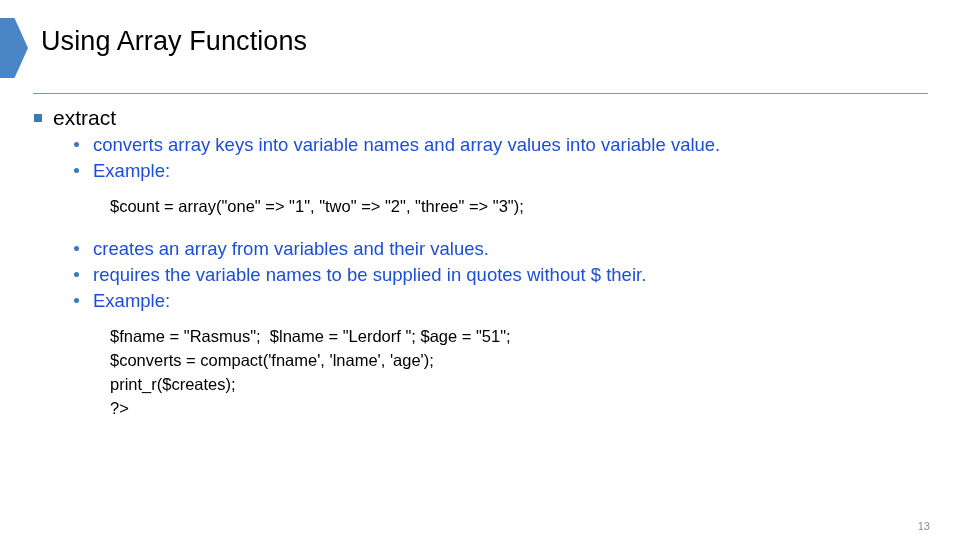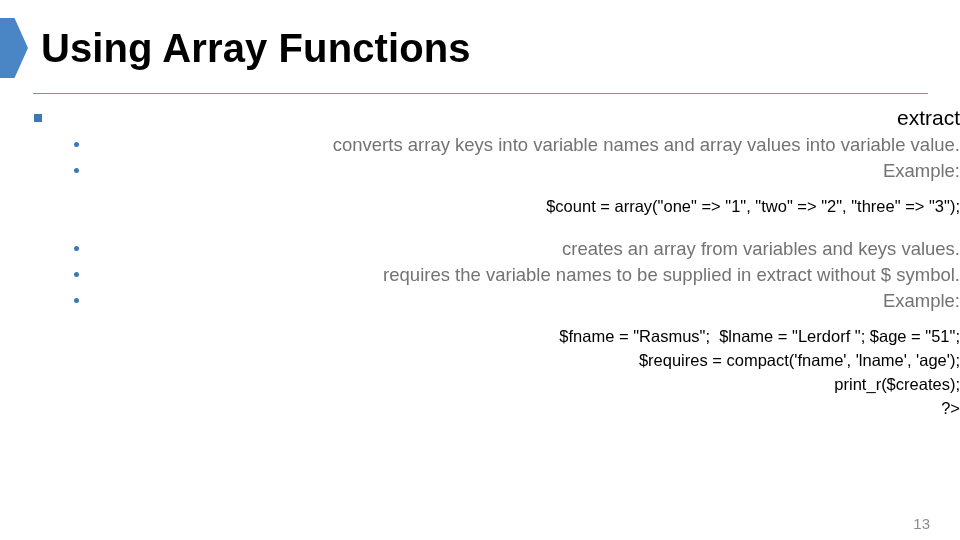--- a/index.html
+++ b/index.html
@@ -25,42 +25,41 @@
     top: 18px;
     width: 30px;
     height: 60px;
     background: #4a86c5;
     clip-path: polygon(0% 0%, 55% 0%, 100% 50%, 55% 100%, 0% 100%);
   }
   .slide-title {
     position: absolute;
     left: 41px;
     top: 26px;
-    font-size: 40px;
-    font-weight: 700;
+    font-size: 27px;
+    font-weight: 400;
     color: #000000;
     letter-spacing: 0.1px;
     white-space: nowrap;
   }
   .title-rule {
     position: absolute;
     left: 33px;
     top: 93px;
     width: 895px;
     height: 1px;
     background: #7a97a8;
   }
 
   
   .body {
     position: absolute;
     left: 0;
     top: 104px;
     width: 960px;
-    text-align: right;
   }
 
   .lvl1 {
     position: relative;
     padding-left: 53px;
     font-size: 21px;
     color: #000000;
     line-height: 27px;
     margin-bottom: 1px;
   }
@@ -70,21 +69,21 @@
     top: 10px;
     width: 8px;
     height: 8px;
     background: #3b78b5;
   }
 
   .lvl2 {
     position: relative;
     padding-left: 93px;
     font-size: 18.5px;
-    color: #737373;
+    color: #1d4ed8;
     line-height: 26px;
   }
   .lvl2 .dot {
     position: absolute;
     left: 74px;
     top: 10px;
     width: 5px;
     height: 5px;
     border-radius: 50%;
     background: #3b78b5;
@@ -99,21 +98,21 @@
   }
 
   .gap-sm { height: 10px; }
   .gap-md { height: 18px; }
 
   
   .page-num {
     position: absolute;
     right: 30px;
     bottom: 8px;
-    font-size: 15px;
+    font-size: 11px;
     color: #8c8c8c;
   }
 </style>
 </head>
 <body>
 
 <div class="slide">
 
   <div class="title-arrow"></div>
 
@@ -143,37 +142,37 @@
 
       <div class="lvl3">$count = array("one" =&gt; "1", "two" =&gt; "2", "three" =&gt; "3");</div>
     </div>
 
     <div class="gap-md"></div>
 
     <div>
 
       <div class="lvl2">
         <span class="dot"></span>
-        <span>creates an array from variables and keys values.</span>
+        <span>creates an array from variables and their values.</span>
       </div>
 
       <div class="lvl2">
         <span class="dot"></span>
-        <span>requires the variable names to be supplied in extract without $ symbol.</span>
+        <span>requires the variable names to be supplied in quotes without $ their.</span>
       </div>
 
       <div class="lvl2">
         <span class="dot"></span>
         <span>Example:</span>
       </div>
 
       <div class="gap-sm"></div>
 
       <div class="lvl3">$fname = "Rasmus";  $lname = "Lerdorf "; $age = "51";</div>
-      <div class="lvl3">$requires = compact('fname', 'lname', 'age');</div>
+      <div class="lvl3">$converts = compact('fname', 'lname', 'age');</div>
       <div class="lvl3">print_r($creates);</div>
       <div class="lvl3">?&gt;</div>
     </div>
 
   </div>
 
   <div class="page-num">13</div>
 
 </div>
 

